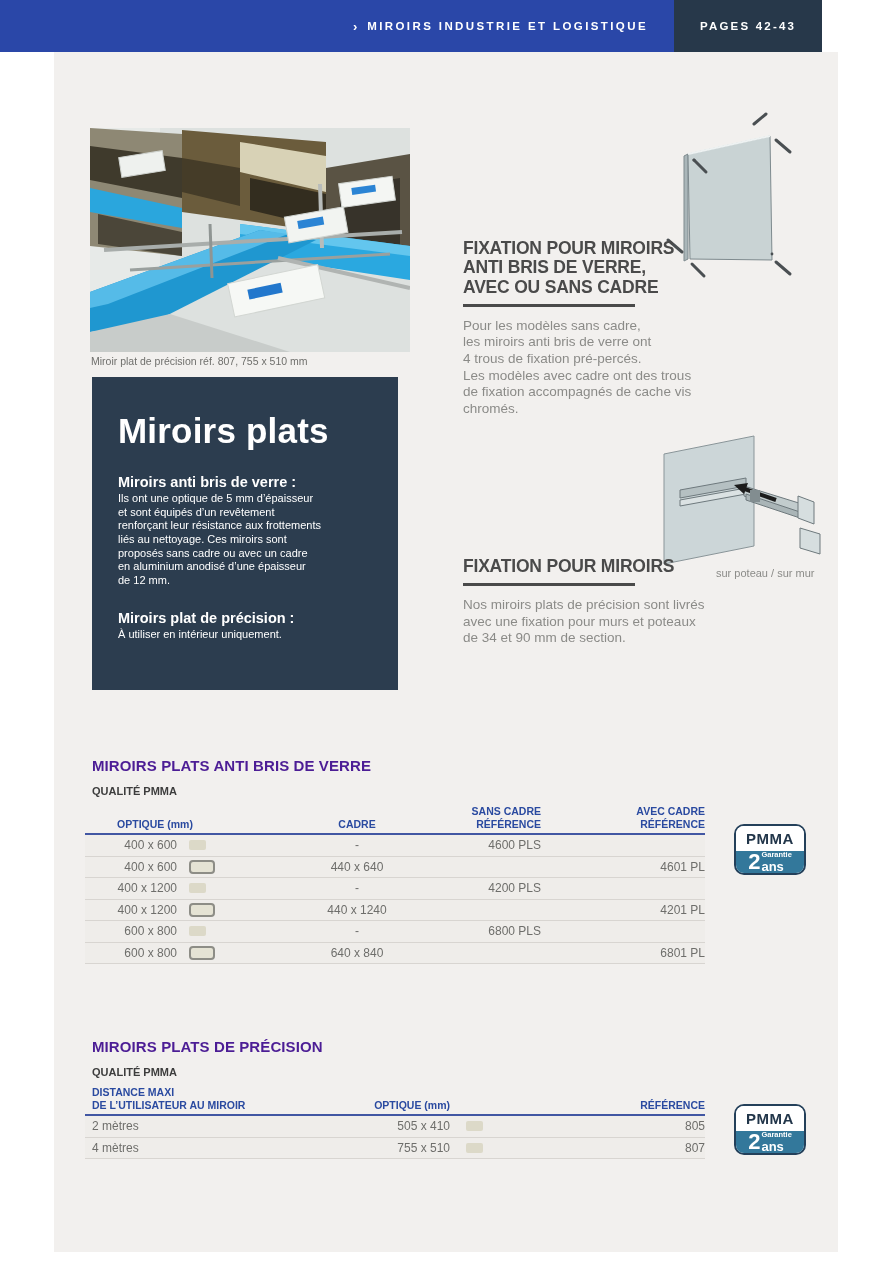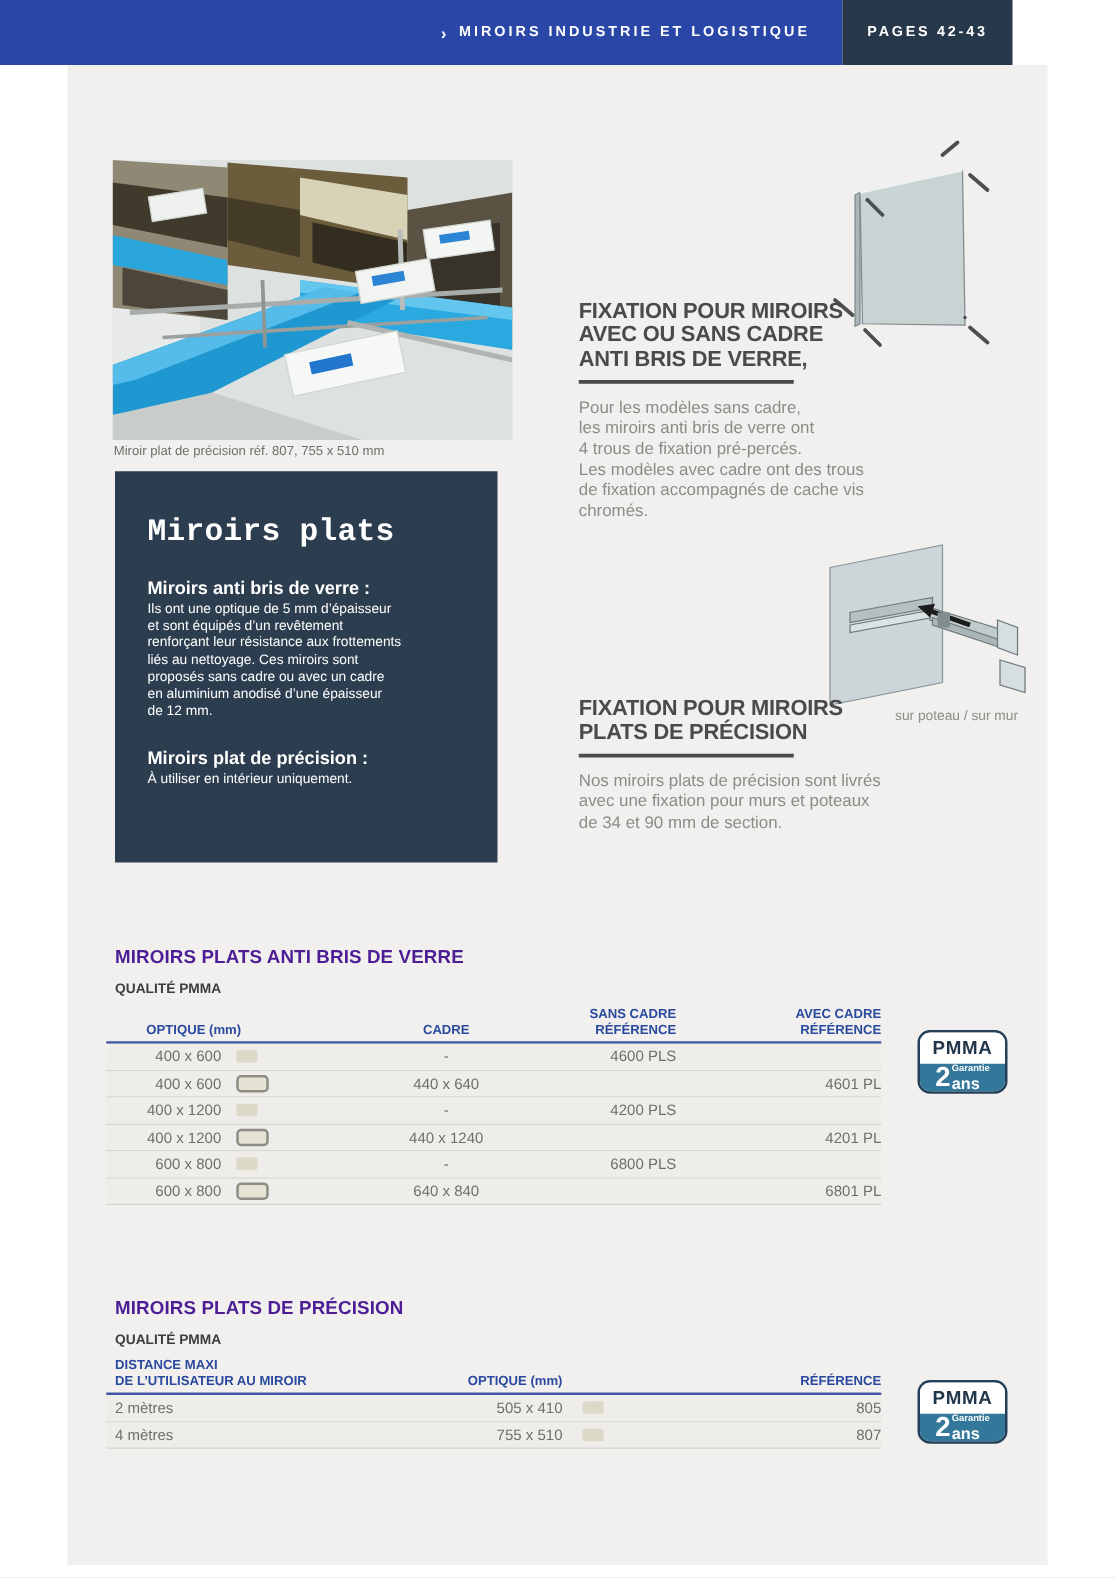--- a/index.html
+++ b/index.html
@@ -13,34 +13,34 @@
   .paper { position:absolute; left:54px; top:52px; width:784px; height:1200px; background:#f2f0ee; }
 
   
   .topbar { position:absolute; left:0; top:0; width:838px; height:52px; display:flex; }
   .topbar-blue {
     width:674px; height:52px; background:#2a47a8; display:flex; align-items:center; justify-content:flex-end;
     padding-right:26px; color:#fff; font-weight:bold; font-size:11.5px; letter-spacing:2.4px;
   }
   .topbar-blue .arrow { margin-right:10px; font-size:13px; letter-spacing:0; }
   .topbar-navy {
-    width:136px; height:52px; background:#27384a; display:flex; align-items:center; justify-content:center;
+    width:148px; height:52px; background:#27384a; display:flex; align-items:center; justify-content:center;
     color:#fff; font-weight:bold; font-size:11.5px; letter-spacing:2.2px;
   }
 
   
   .photo { position:absolute; left:90px; top:128px; width:320px; height:224px; background:#d9dddb; overflow:hidden; }
   .photo-caption { position:absolute; left:91px; top:355px; font-size:10.5px; color:#6f6f6c; }
 
   
   .infobox {
     position:absolute; left:92px; top:377px; width:306px; height:313px; background:#2c3d4f;
     color:#fff; padding:34px 24px 0 26px;
   }
-  .infobox-title { font-size:25px; font-weight:bold; letter-spacing:0.2px;font-family:Liberation Mono, monospace; }
+  .infobox-title { font-size:35px; font-weight:bold; letter-spacing:0.2px; }
   .infobox-h { font-size:14.5px; font-weight:bold; margin-top:23px; }
   .infobox-b { font-size:11px; line-height:1.24; margin-top:2px; white-space:pre-line; }
 
   
   .fixsec { position:absolute; width:260px; }
   .fixsec-1 { left:463px; top:239px; }
   .fixsec-2 { left:463px; top:557px; }
   .fix-heading { font-size:17.5px; font-weight:bold; color:#4a4a4a; line-height:1.1; letter-spacing:-0.2px; }
   .fix-rule { width:172px; height:3px; background:#4a4a4a; margin-top:7px; }
   .fix-body { margin-top:11px; font-size:13.5px; color:#8b8b88; line-height:1.23; white-space:pre-line; }
@@ -186,22 +186,22 @@
         <line x1="118" y1="150" x2="132" y2="162"></line>
       </g>
       <circle cx="36" cy="48" r="1.6" fill="#4a4f52"></circle>
       <circle cx="114" cy="142" r="1.4" fill="#4a4f52"></circle>
     </svg>
   </div>
 
   <div class="fixsec fixsec-1">
     <div class="fix-heading">
       <div>FIXATION POUR MIROIRS</div>
+      <div>ANTI BRIS DE VERRE,</div>
       <div>AVEC OU SANS CADRE</div>
-      <div>ANTI BRIS DE VERRE,</div>
     </div>
     <div class="fix-rule"></div>
     <div class="fix-body">Pour les modèles sans cadre,
 les miroirs anti bris de verre ont
 4 trous de fixation pré-percés.
 Les modèles avec cadre ont des trous
 de fixation accompagnés de cache vis
 chromés.</div>
   </div>
 
@@ -217,21 +217,20 @@
       <line x1="126" y1="76" x2="92" y2="64" stroke="#1c1c1c" stroke-width="4"></line>
       <polygon points="84,61 98,59 94,70" fill="#1c1c1c"></polygon>
       <rect x="100" y="66" width="10" height="12" fill="#828d90"></rect>
     </svg>
   </div>
   <div class="illu-caption">sur poteau / sur mur</div>
 
   <div class="fixsec fixsec-2">
     <div class="fix-heading">
       <div>FIXATION POUR MIROIRS</div>
-      <div>PLATS DE PRÉCISION</div>
     </div>
     <div class="fix-rule"></div>
     <div class="fix-body">Nos miroirs plats de précision sont livrés
 avec une fixation pour murs et poteaux
 de 34 et 90 mm de section.</div>
   </div>
 
   <div class="tablewrap t1">
     <div class="tbl-title">MIROIRS PLATS ANTI BRIS DE VERRE</div>
     <div class="tbl-sub">QUALITÉ PMMA</div>

